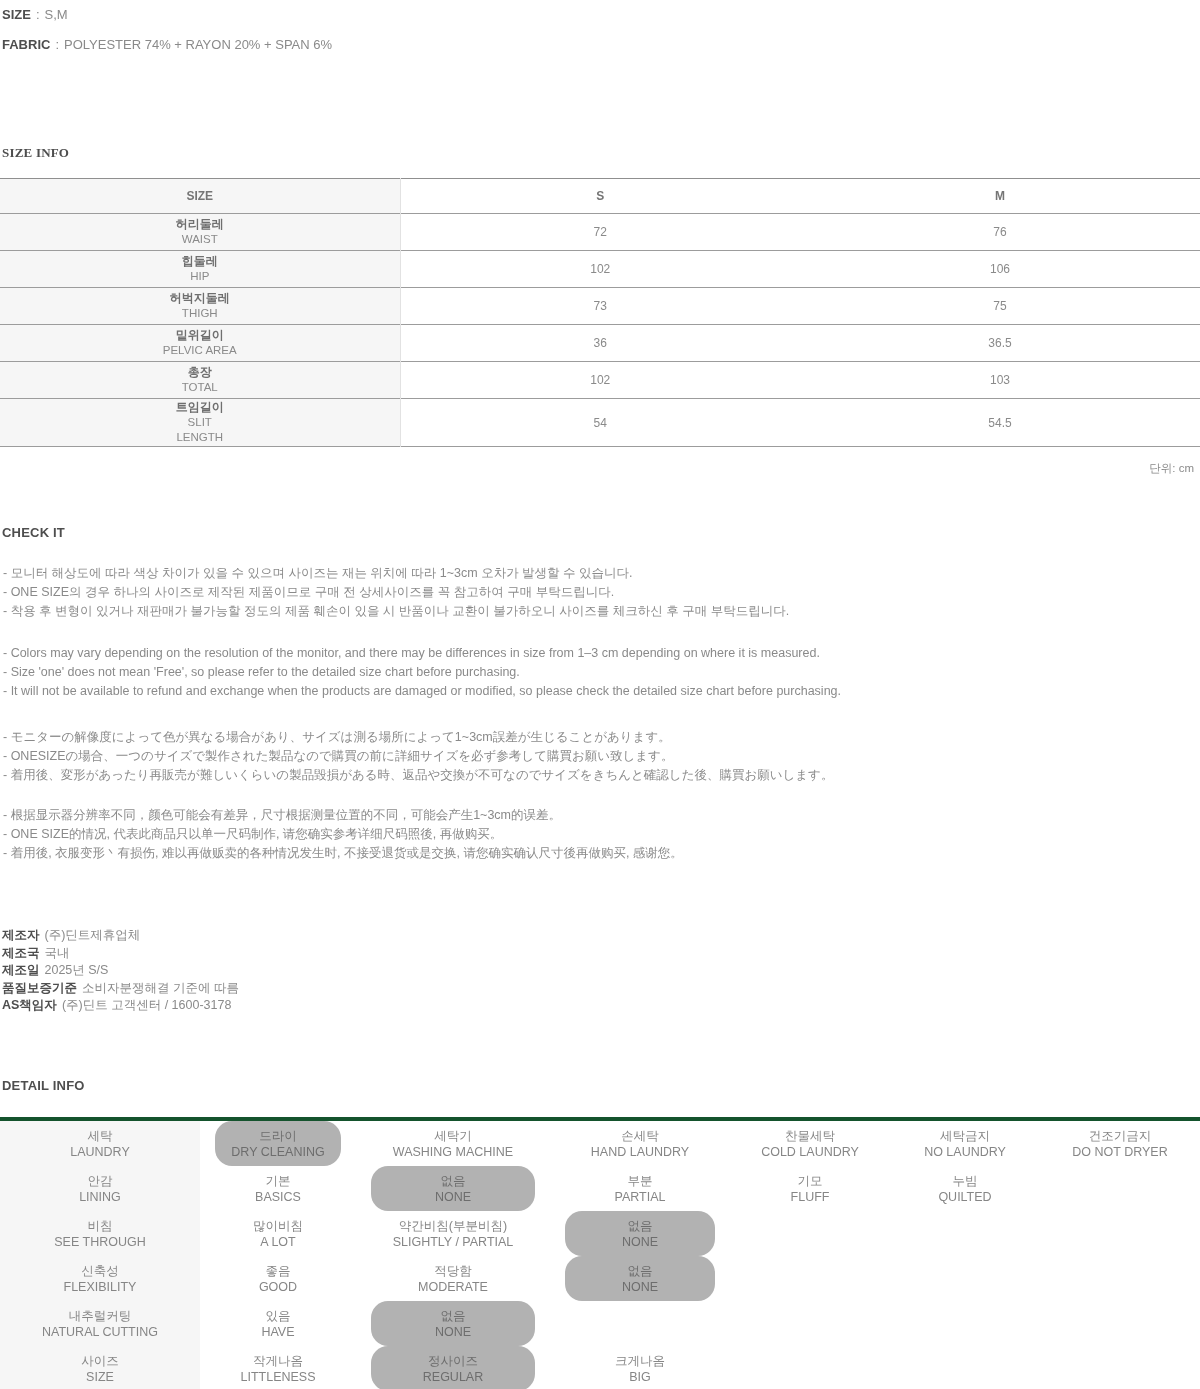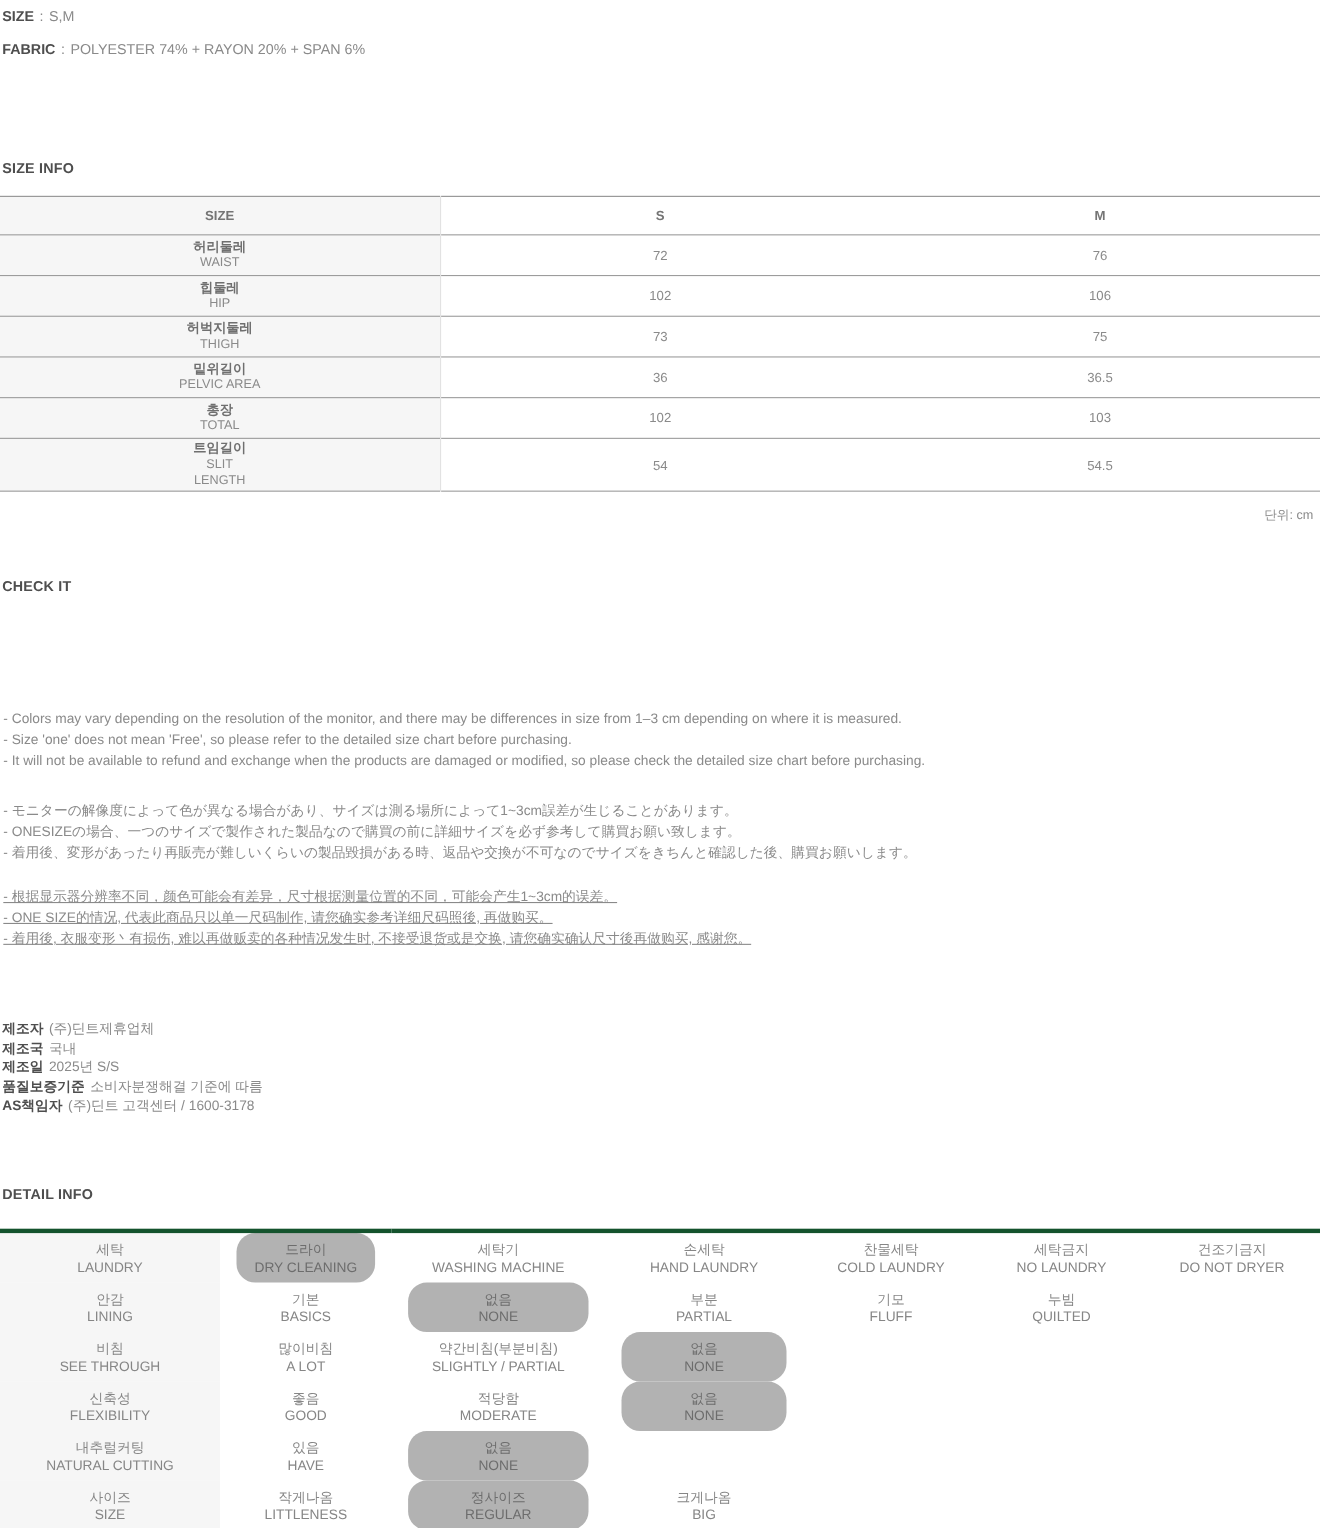--- a/index.html
+++ b/index.html
@@ -9,42 +9,42 @@
   .sec-title{position:absolute;margin:0;font-size:13px;font-weight:bold;color:#4e4e4e;letter-spacing:.2px;}
 
   
   .top-info{position:absolute;top:6px;left:2px;}
   .info-line{height:30px;line-height:17px;font-size:13px;}
   .lbl{font-weight:bold;color:#4e4e4e;}
   .sep{color:#8a8a8a;margin:0 5px;}
   .val{color:#8a8a8a;}
 
   
-  #size-info-title{top:145px;left:2px;}
+  #size-info-title{top:145px;left:2px;font-family:Liberation Serif, serif;}
   .size-table{position:absolute;top:178px;left:0;width:1200px;border-collapse:collapse;table-layout:fixed;
               border-top:1px solid #8f8f8f;border-bottom:1px solid #8f8f8f;}
   .size-table tr{border-bottom:1px solid #9c9c9c;}
   .size-table th,.size-table td{padding:0;font-weight:normal;vertical-align:middle;text-align:center;}
   .label-cell{background:#f6f6f6;border-right:1px solid #e2e2e2;}
   .val-cell{background:#fff;font-size:12px;color:#8a8a8a;}
   .size-table .kr{font-size:12px;font-weight:bold;color:#6f6f6f;line-height:15px;}
   .size-table .en{font-size:11.5px;color:#8a8a8a;line-height:15px;white-space:pre-line;}
   .hrow{height:35px;}
   .hrow .hcell{font-size:12px;font-weight:bold;color:#757575;}
   .srow{height:37px;}
   .srow-last{height:48px;}
   .unit{position:absolute;top:461px;right:6px;font-size:11.5px;color:#8a8a8a;}
 
   
   #check-title{top:525px;left:2px;}
   .para{position:absolute;left:3px;font-size:12.5px;line-height:19px;color:#8a8a8a;white-space:nowrap;}
   .para-kr{top:564px;}
   .para-en{top:644px;}
   .para-jp{top:728px;}
-  .para-cn{top:806px;text-decoration:underline;}
+  .para-cn{top:806px;}
 
   
   .maker{position:absolute;top:927px;left:2px;font-size:12.5px;line-height:17.5px;color:#8a8a8a;}
   .mlabel{font-weight:bold;color:#4e4e4e;margin-right:5px;}
 
   
   #detail-title{top:1078px;left:2px;}
   .detail-table{position:absolute;top:1117px;left:0;width:1200px;border-collapse:collapse;table-layout:fixed;
                 border-top:4px solid #14532d;border-bottom:2px solid #585858;}
   .detail-table td{padding:0;height:45px;vertical-align:middle;}
@@ -130,20 +130,25 @@
       </th>
       <td class="val-cell">54</td>
       <td class="val-cell">54.5</td>
     </tr>
   </tbody>
     </table>
   <div class="unit">단위: cm</div>
 
   <h2 class="sec-title" id="check-title">CHECK IT</h2>
 
+  <div class="para para-kr">
+    <div class="line">- 모니터 해상도에 따라 색상 차이가 있을 수 있으며 사이즈는 재는 위치에 따라 1~3cm 오차가 발생할 수 있습니다.</div>
+    <div class="line">- ONE SIZE의 경우 하나의 사이즈로 제작된 제품이므로 구매 전 상세사이즈를 꼭 참고하여 구매 부탁드립니다.</div>
+    <div class="line">- 착용 후 변형이 있거나 재판매가 불가능할 정도의 제품 훼손이 있을 시 반품이나 교환이 불가하오니 사이즈를 체크하신 후 구매 부탁드립니다.</div>
+  </div>
   <div class="para para-en">
     <div class="line">- Colors may vary depending on the resolution of the monitor, and there may be differences in size from 1–3 cm depending on where it is measured.</div>
     <div class="line">- Size 'one' does not mean 'Free', so please refer to the detailed size chart before purchasing.</div>
     <div class="line">- It will not be available to refund and exchange when the products are damaged or modified, so please check the detailed size chart before purchasing.</div>
   </div>
   <div class="para para-jp">
     <div class="line">- モニターの解像度によって色が異なる場合があり、サイズは測る場所によって1~3cm誤差が生じることがあります。</div>
     <div class="line">- ONESIZEの場合、一つのサイズで製作された製品なので購買の前に詳細サイズを必ず参考して購買お願い致します。</div>
     <div class="line">- 着用後、変形があったり再販売が難しいくらいの製品毀損がある時、返品や交換が不可なのでサイズをきちんと確認した後、購買お願いします。</div>
   </div>

